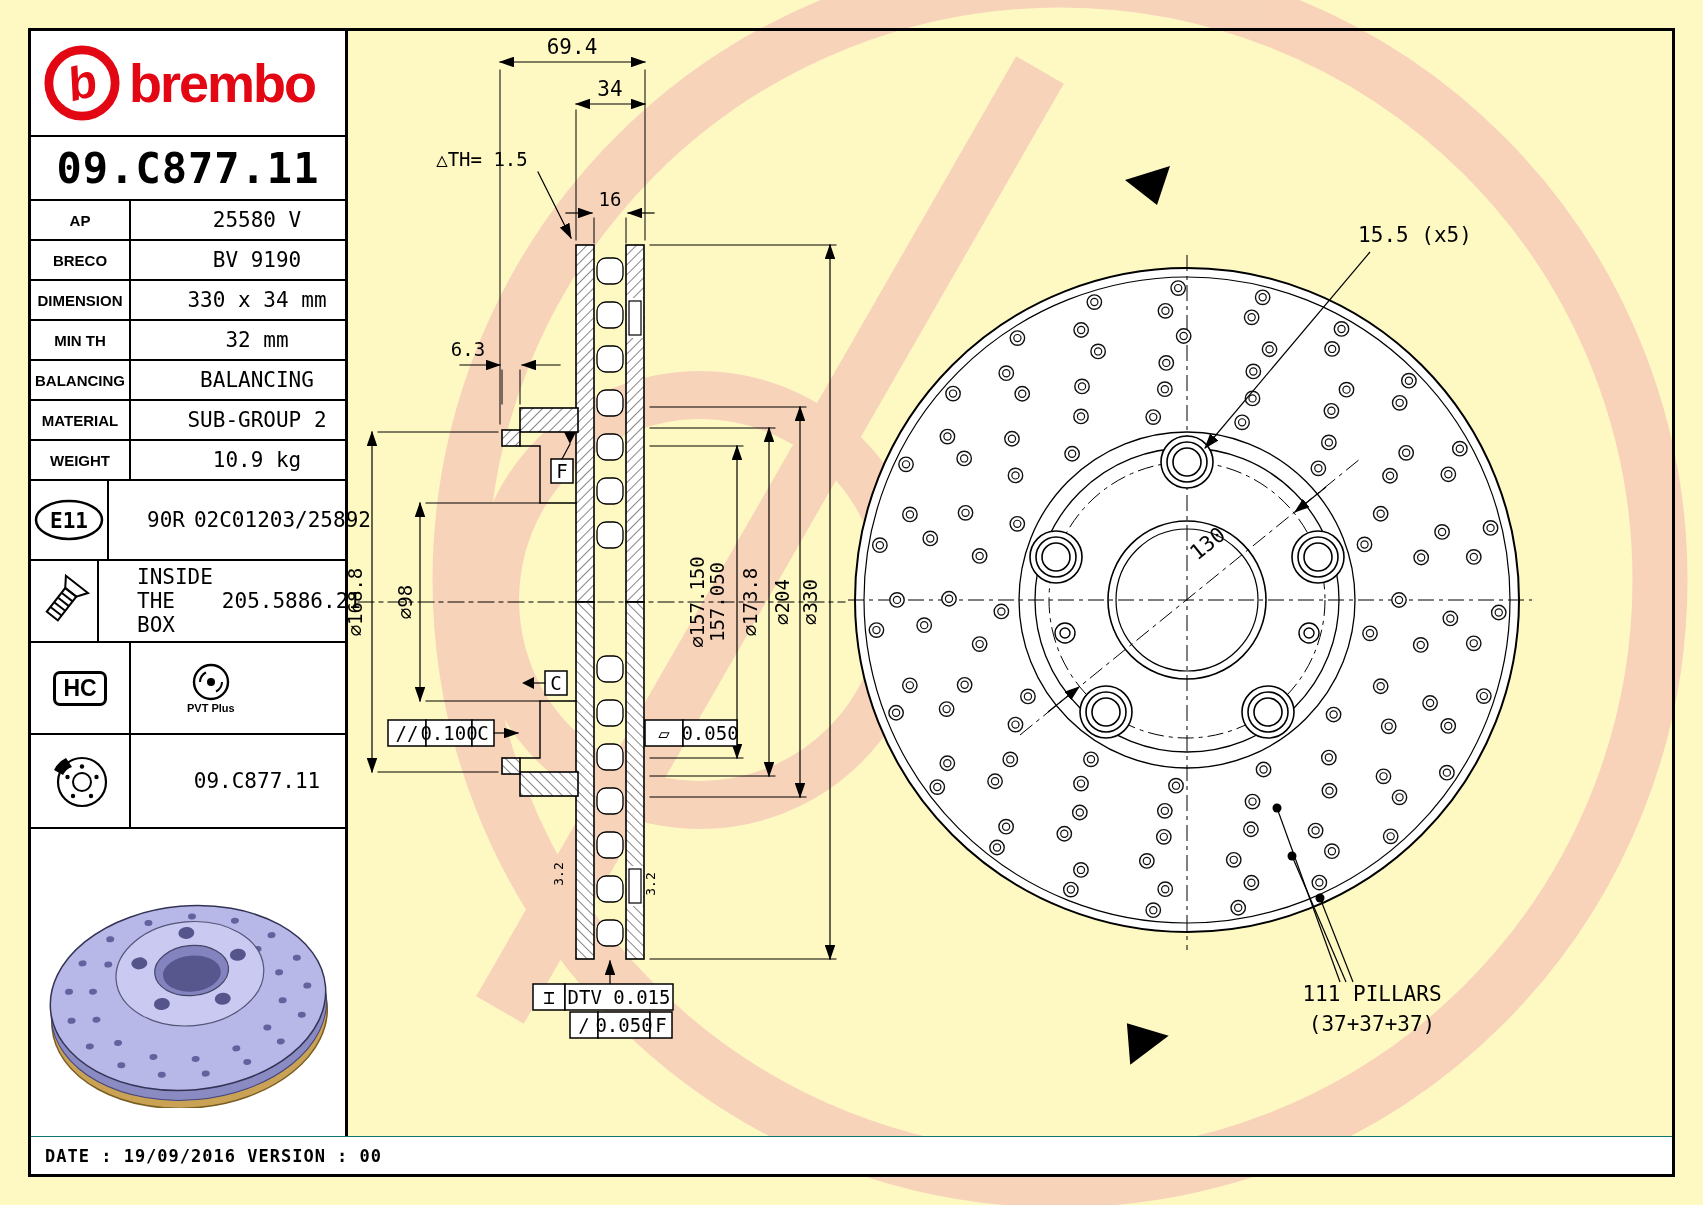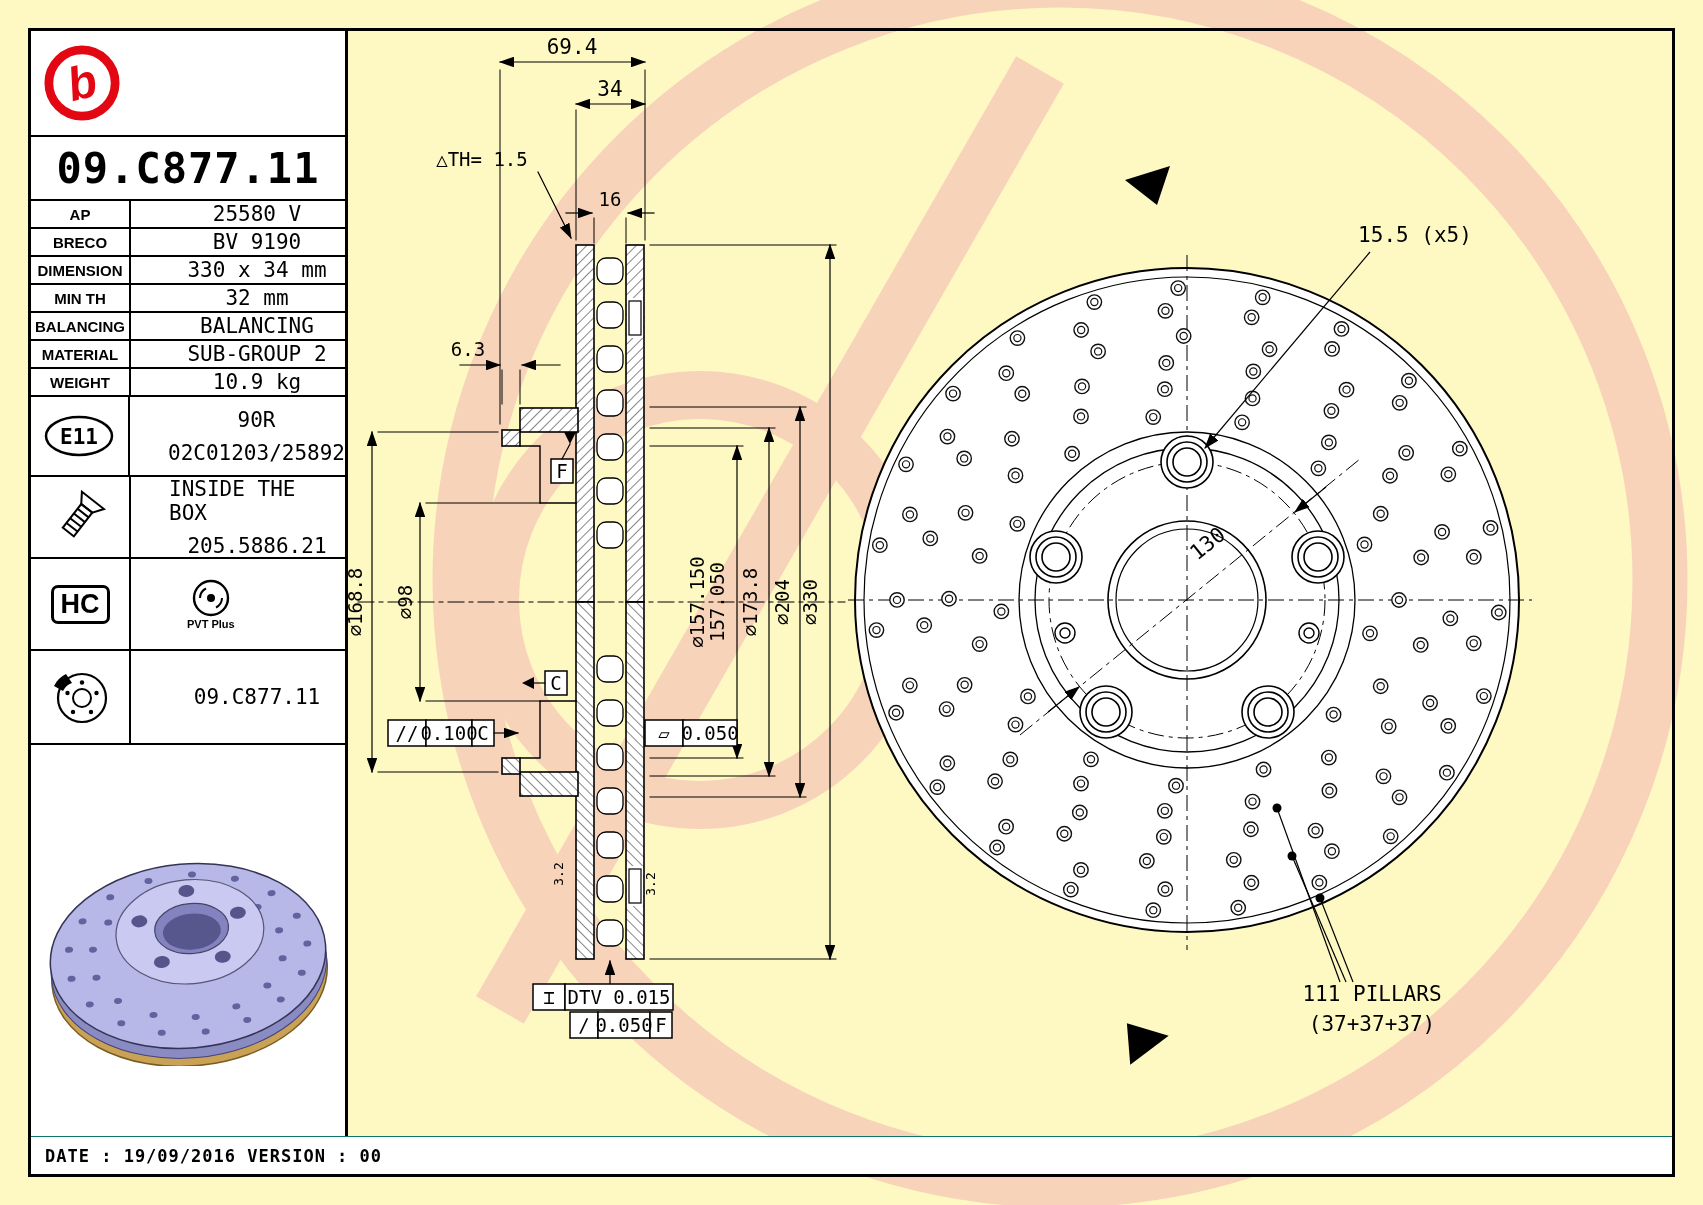--- a/index.html
+++ b/index.html
@@ -16,24 +16,24 @@
            padding-left:12px;box-sizing:border-box;}
   .brandTxt{font-family:"Liberation Sans",sans-serif;font-weight:800;font-size:54px;color:#e30613;
             letter-spacing:-2px;line-height:1;}
   .pnRow{height:64px;border-bottom:2px solid #000;display:flex;align-items:center;justify-content:center;
          font-size:42px;font-weight:bold;letter-spacing:1px;box-sizing:border-box;}
   .row{display:flex;border-bottom:2px solid #000;align-items:stretch;box-sizing:border-box;}
   .row .lbl{width:100px;border-right:2px solid #000;display:flex;align-items:center;justify-content:center;
         font-family:"Liberation Sans",sans-serif;font-weight:bold;font-size:15px;text-align:center;
         box-sizing:border-box;flex-direction:column;gap:4px;}
   .row .val{flex:1;display:flex;align-items:center;justify-content:center;font-size:21px;margin-left:38px;}
-  .val.two{flex-direction:column;gap:9px;}
-  .h44{height:28px}.h80{height:80px}.h82{height:82px}.h92{height:92px}.h94{height:94px}
+  .val.two{gap:9px;}
+  .h44{height:40px}.h80{height:80px}.h82{height:82px}.h92{height:92px}.h94{height:94px}
   .hcBox{border:3px solid #000;border-radius:7px;padding:1px 7px;font-family:"Liberation Sans",sans-serif;
-         font-weight:800;font-size:27px;}
+         font-weight:800;font-size:23px;}
   .pvtWrap{display:flex;flex-direction:column;align-items:center;margin-right:auto;margin-left:18px;
            font-family:"Liberation Sans",sans-serif;font-weight:bold;font-size:11px;}
   .discArea{flex:1;display:flex;align-items:center;justify-content:center;}
   svg text{font-family:"DejaVu Sans Mono","Liberation Mono",monospace;font-size:20px;fill:#000;}
   svg text.t19{font-size:19px;} svg text.t13{font-size:13px;} svg text.t21{font-size:21px;}
 </style>
 </head>
 <body>
 
 <div class="page">
@@ -473,20 +473,21 @@
     </g>
   </svg>
 
   <aside class="panel">
 
     <div class="logoRow">
       <svg width="78" height="78" viewBox="0 0 80 80">
         <circle cx="40" cy="40" r="34" fill="none" stroke="#e30613" stroke-width="9"></circle>
         <text x="40" y="56" text-anchor="middle" transform="rotate(-14 40 40)" style="font-family:'Liberation Sans',sans-serif;font-weight:800;font-style:italic;font-size:48px;fill:#e30613">b</text>
       </svg>
+      <span class="brandTxt">brembo</span>
     </div>
 
     <div class="pnRow">09.C877.11</div>
 
     <div class="row h44">
       <div class="lbl">AP</div>
       <div class="val">25580 V</div>
     </div>
     <div class="row h44">
       <div class="lbl">BRECO</div>

